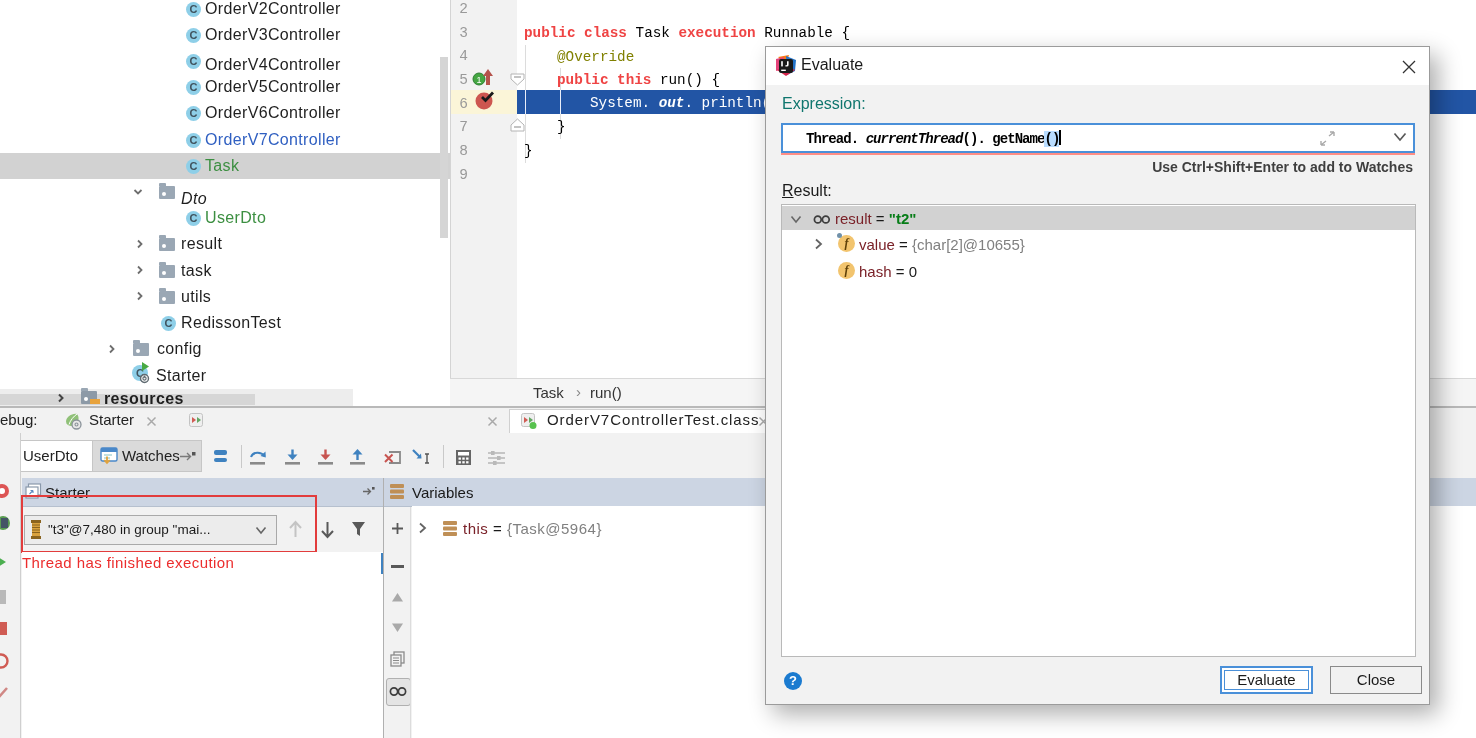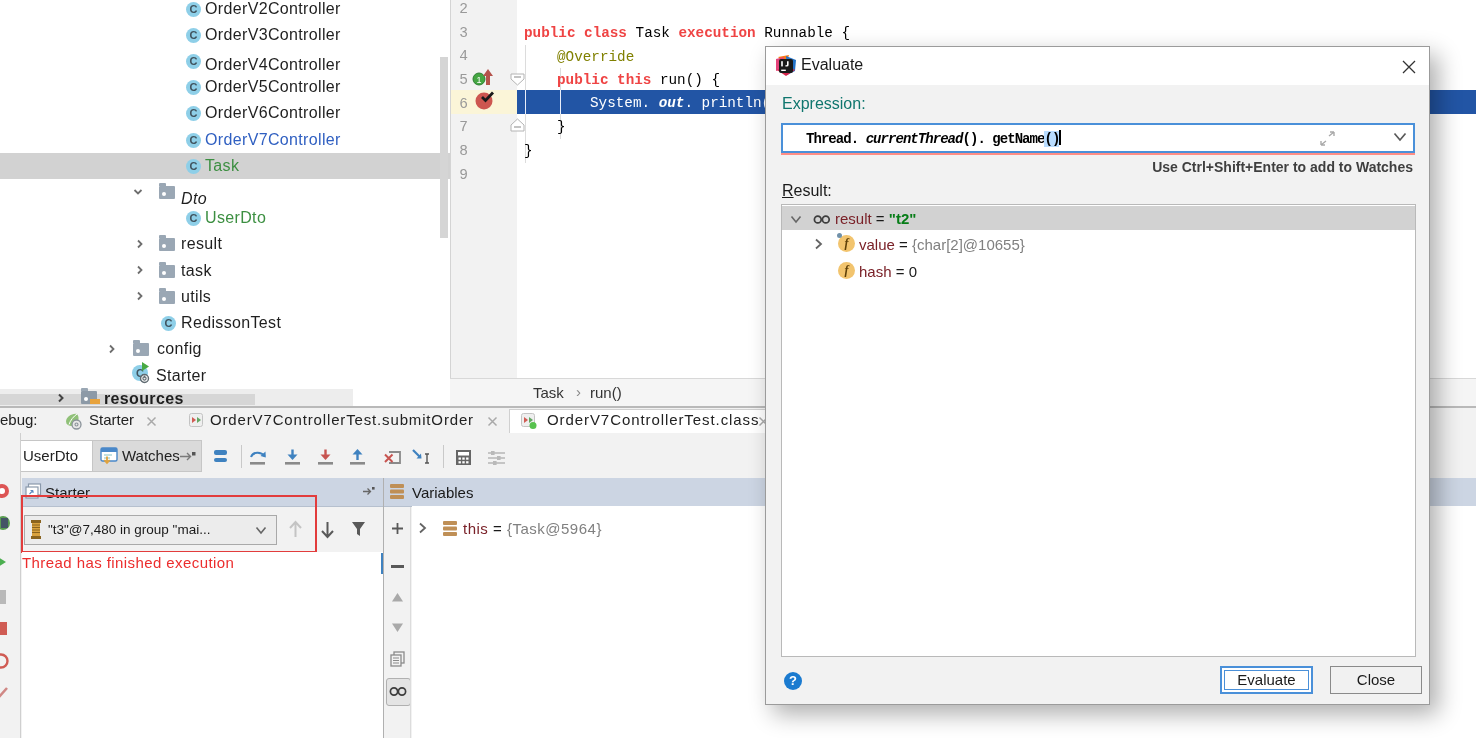--- a/index.html
+++ b/index.html
@@ -174,21 +174,20 @@
   <div class="abs" style="left:89px;top:3px;font-size:15px;color:#222;">Starter</div>
   <svg class="abs" style="left:146px;top:8px;width:11px;height:11px;" viewBox="0 0 11 11">
       <path d="M1.5 1.5 L9.5 9.5 M9.5 1.5 L1.5 9.5" stroke="#a9a9a9" stroke-width="1.5"></path>
     </svg>
 
   <svg class="abs" style="left:189px;top:5px;width:14px;height:14px;" viewBox="0 0 14 14">
       <rect x="0.5" y="0.5" width="13" height="13" rx="2" fill="#efefef" stroke="#c3c3c3"></rect>
       <path d="M3 4 L7 7 L3 10 Z" fill="#d05c54"></path>
       <path d="M8 4 L12 7 L8 10 Z" fill="#62a662"></path>
     </svg>
-  <div class="abs" style="left:210px;top:3px;font-size:15px;letter-spacing:0.85px;color:#222;">OrderV7ControllerTest.submitOrder</div>
   <svg class="abs" style="left:487px;top:8px;width:11px;height:11px;" viewBox="0 0 11 11">
       <path d="M1.5 1.5 L9.5 9.5 M9.5 1.5 L1.5 9.5" stroke="#a9a9a9" stroke-width="1.5"></path>
     </svg>
 
   <div class="abs" style="left:509px;top:1px;width:261px;height:24px;background:#fff;border:1px solid #d0d0d0;border-bottom:none;"></div>
   <svg class="abs" style="left:521px;top:5px;width:16px;height:16px;" viewBox="0 0 16 16">
       <rect x="0.5" y="0.5" width="13" height="13" rx="2" fill="#efefef" stroke="#c3c3c3"></rect>
       <path d="M3 4 L7 7 L3 10 Z" fill="#d05c54"></path>
       <path d="M8 4 L12 7 L8 10 Z" fill="#62a662"></path>
       <circle cx="12" cy="12.5" r="3.5" fill="#57c24e"></circle>

